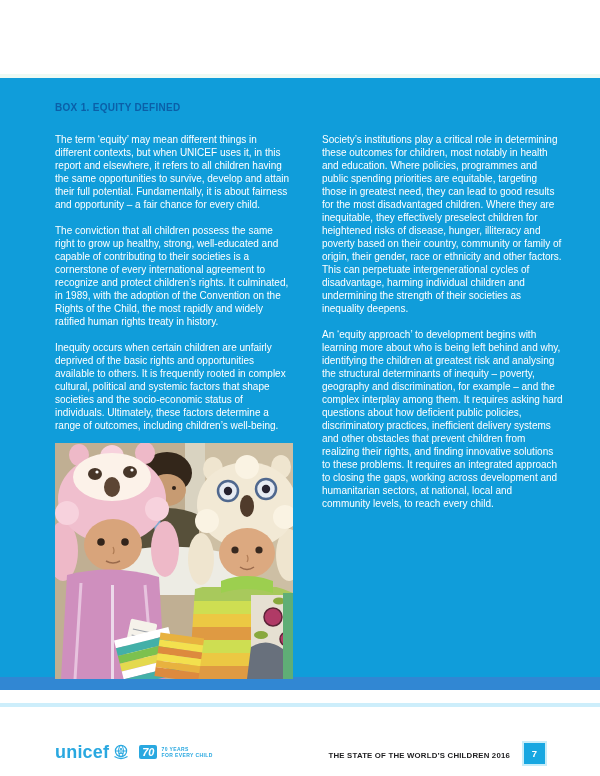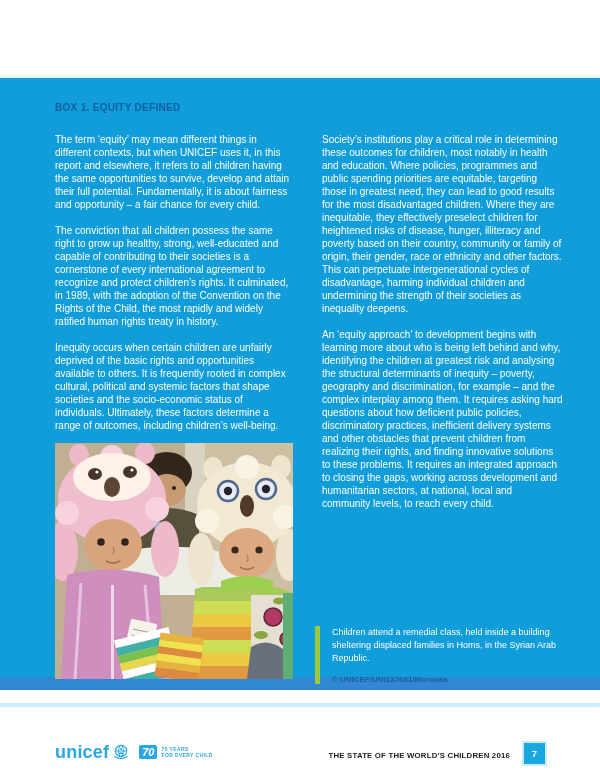--- a/index.html
+++ b/index.html
@@ -210,22 +210,20 @@
           <rect x="102" y="199" width="44" height="7" fill="#f3e04e"></rect>
           <rect x="102" y="206" width="44" height="7" fill="#dd8a3e"></rect>
           <rect x="102" y="213" width="44" height="7" fill="#f3e04e"></rect>
           <rect x="102" y="220" width="44" height="7" fill="#e8b23f"></rect>
           <rect x="102" y="227" width="44" height="9" fill="#dd8a3e"></rect>
         </g>
       </g>
     </svg>
 
     <div class="caption-block">
-      <p class="caption">Children attend a remedial class, held inside a building sheltering displaced families in Homs, in the Syrian Arab Republic.</p>
-      <p class="credit">© UNICEF/UNI137681/Morooka</p>
     </div>
 
   </div>
 
   <div class="box-underline"></div>
 
   <div class="footer">
 
     <div class="logo">
       <span class="wordmark">unicef</span>

